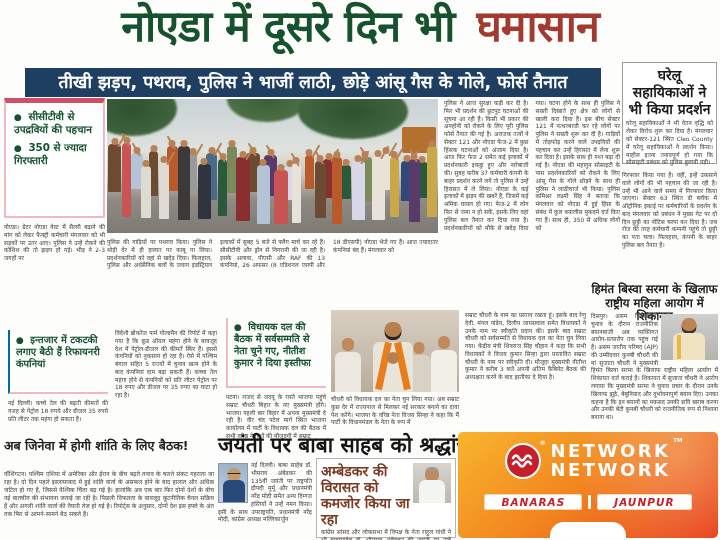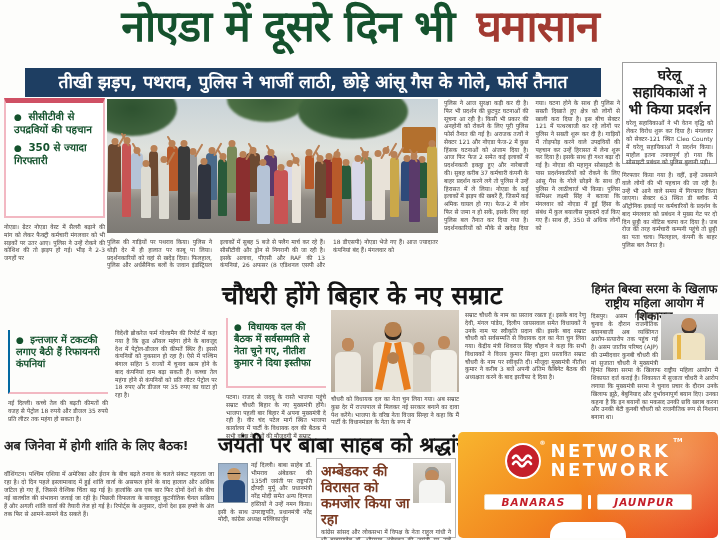--- a/index.html
+++ b/index.html
@@ -328,21 +328,20 @@
 
   <div class="abs" id="petrol-bullet-box">
     <div class="bullet-item">
       <span class="dot">●</span>
       <span>इन्तजार में टकटकी लगाए बैठी हैं रिफायनरी कंपनियां</span>
     </div>
   </div>
   <div class="abs body-txt" id="petrol-col1">नई दिल्ली। कच्चे तेल की बढ़ती कीमतों की वजह से पेट्रोल 18 रुपये और डीजल 35 रुपये प्रति लीटर तक महंगा हो सकता है।</div>
   <div class="abs body-txt" id="petrol-col2">विदेशी ब्रोकरेज फर्म गोल्डमैन की रिपोर्ट में कहा गया है कि क्रूड ऑयल महंगा होने के बावजूद देश में पेट्रोल-डीजल की कीमतें स्थिर हैं। इससे कंपनियों को नुकसान हो रहा है। ऐसे में पश्चिम बंगाल सहित 5 राज्यों में चुनाव खत्म होने के बाद कंपनियां दाम बढ़ा सकती हैं। कच्चा तेल महंगा होने से कंपनियों को प्रति लीटर पेट्रोल पर 18 रुपए और डीजल पर 35 रुपए का घाटा हो रहा है।</div>
 
-  <div class="abs" id="bihar-headline">चौधरी होंगे बिहार के नए सम्राट</div>
   <div class="abs" id="bihar-bullet-box">
     <div class="bullet-item">
       <span class="dot">●</span>
       <span>विधायक दल की बैठक में सर्वसम्मति से नेता चुने गए, नीतीश कुमार ने दिया इस्तीफा</span>
     </div>
   </div>
   <div class="abs body-txt" id="bihar-col1">पटना। राजद से जदयू के रास्ते भाजपा पहुंचे सम्राट चौधरी बिहार के नए मुख्यमंत्री होंगे। भाजपा पहली बार बिहार में अपना मुख्यमंत्री दे रही है। वीर चंद पटेल मार्ग स्थित भाजपा कार्यालय में पार्टी के विधायक दल की बैठक में सभी वरिष्ठ नेताओं की मौजूदगी में सम्राट</div>
   <div class="abs" id="bihar-photo">
 
     <div class="person" style="left:4px; bottom:0; width:26px; height:52px;">

